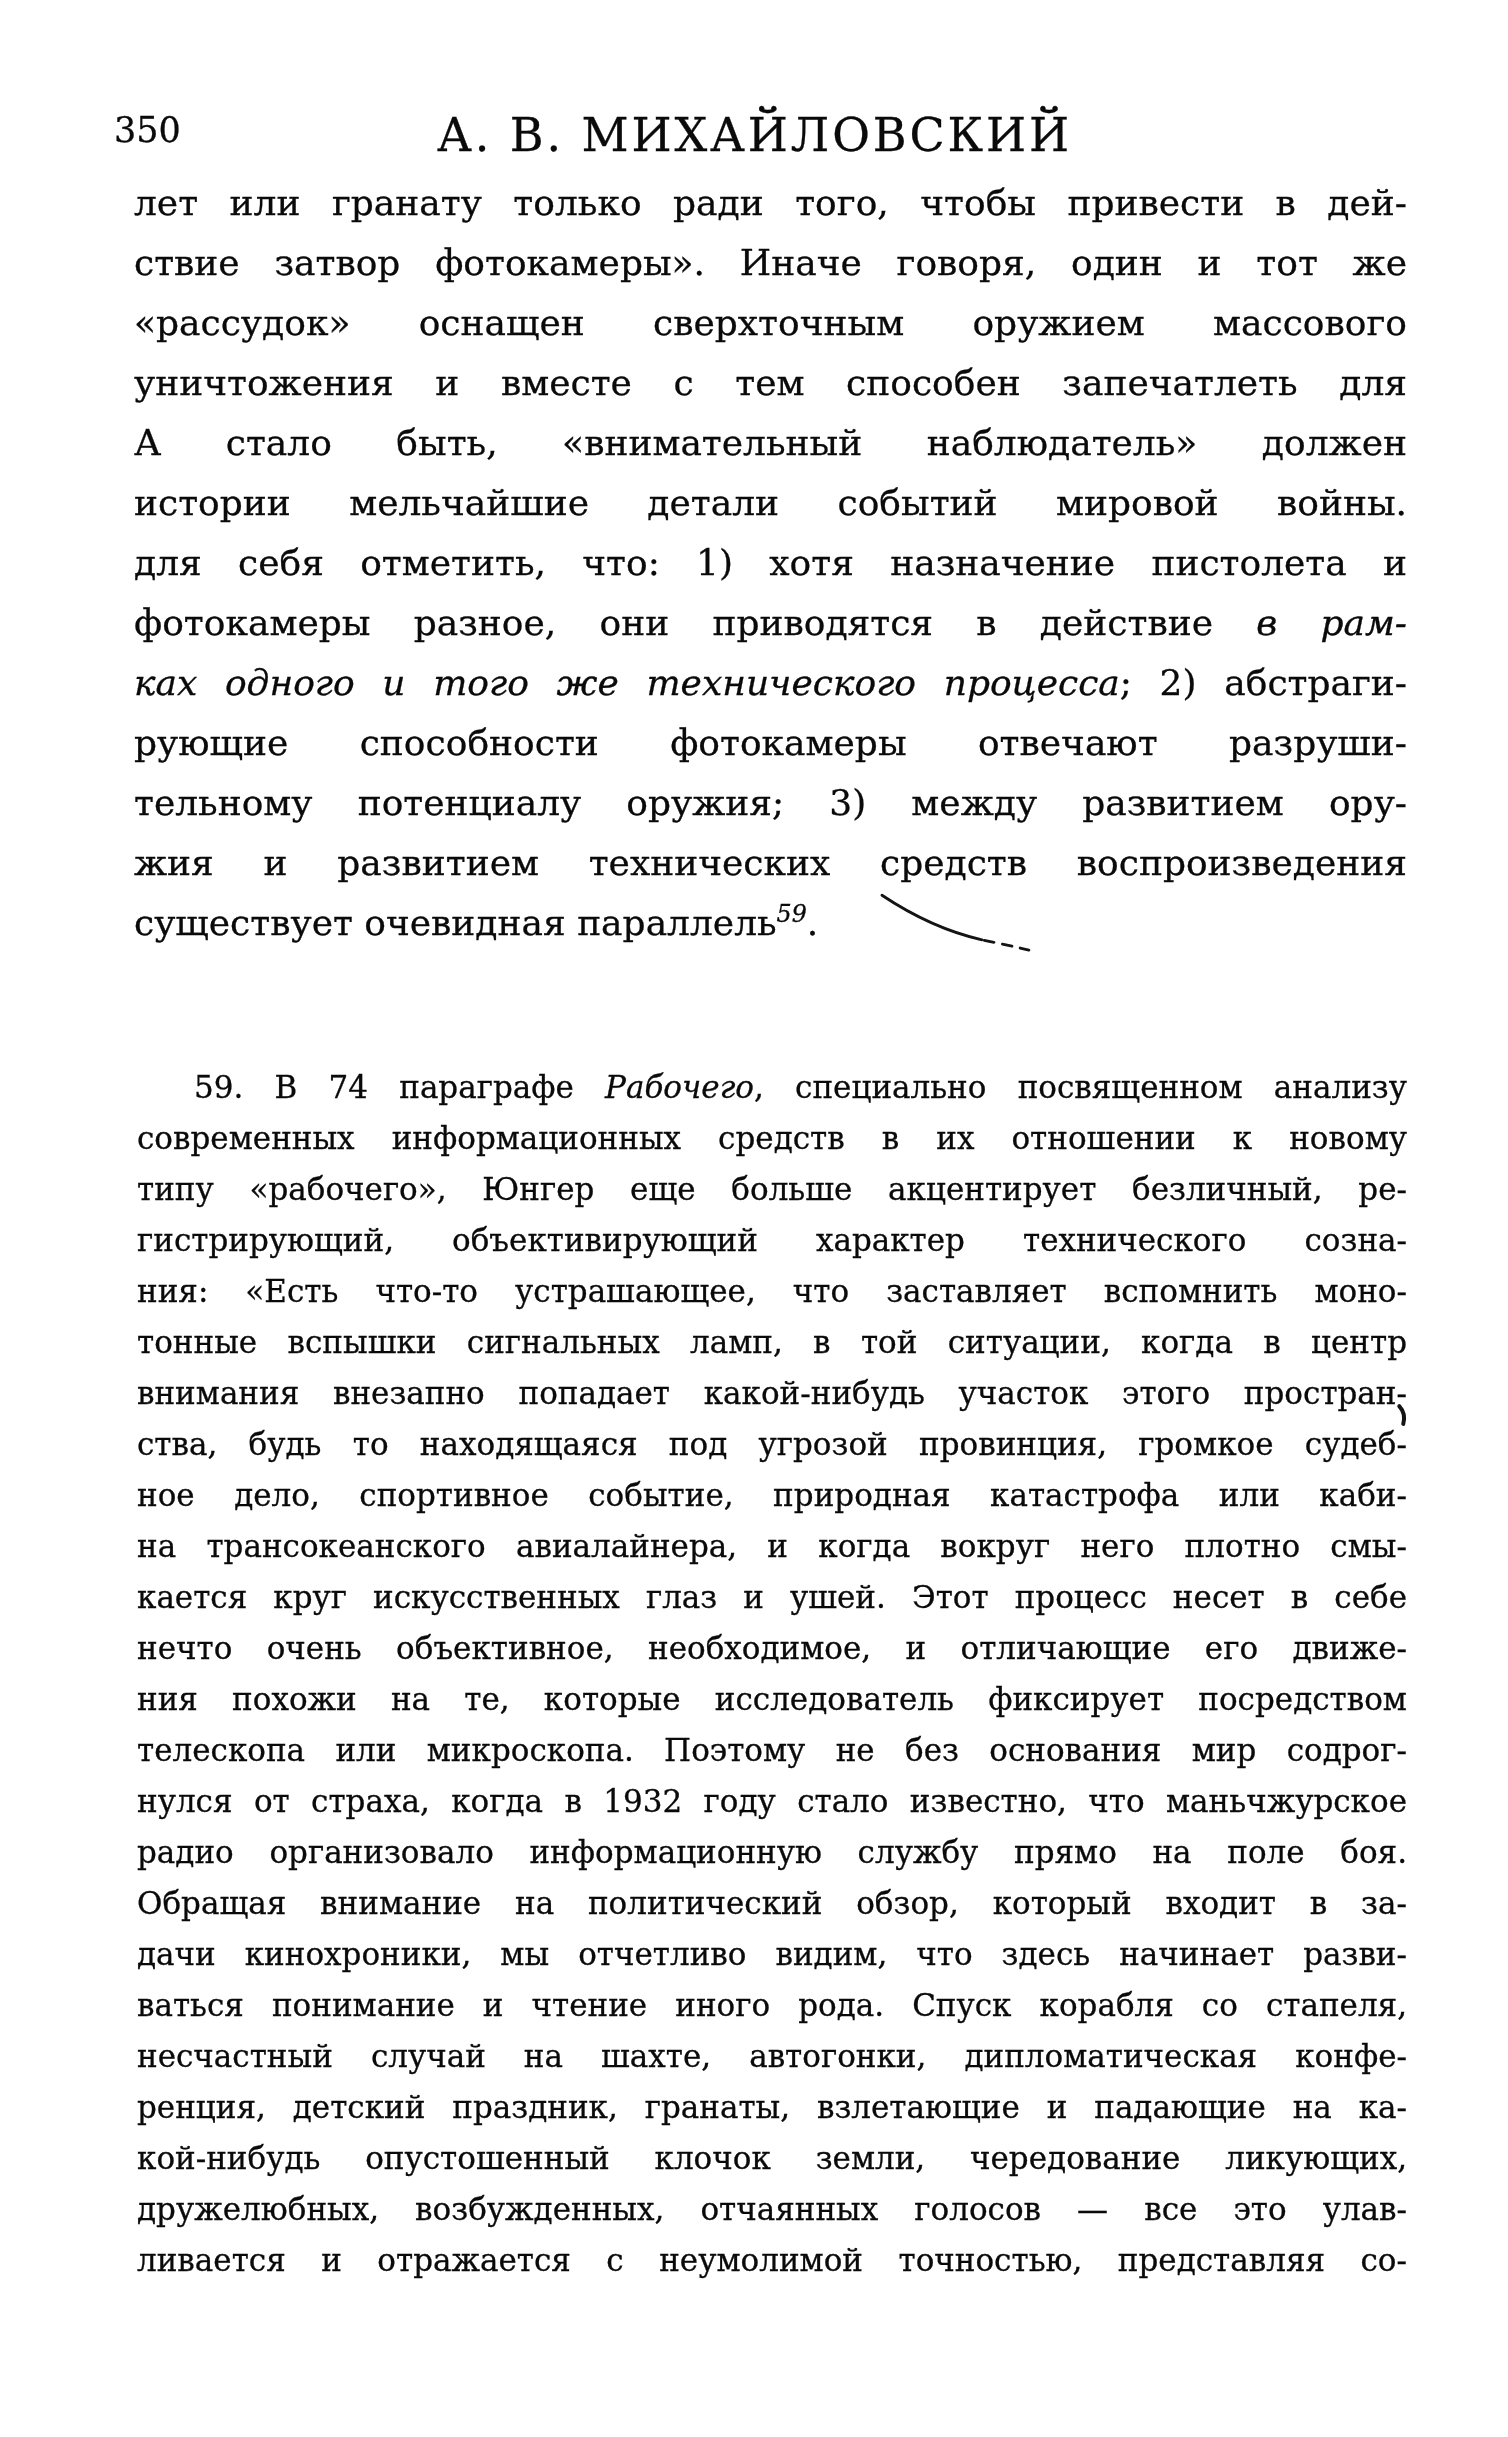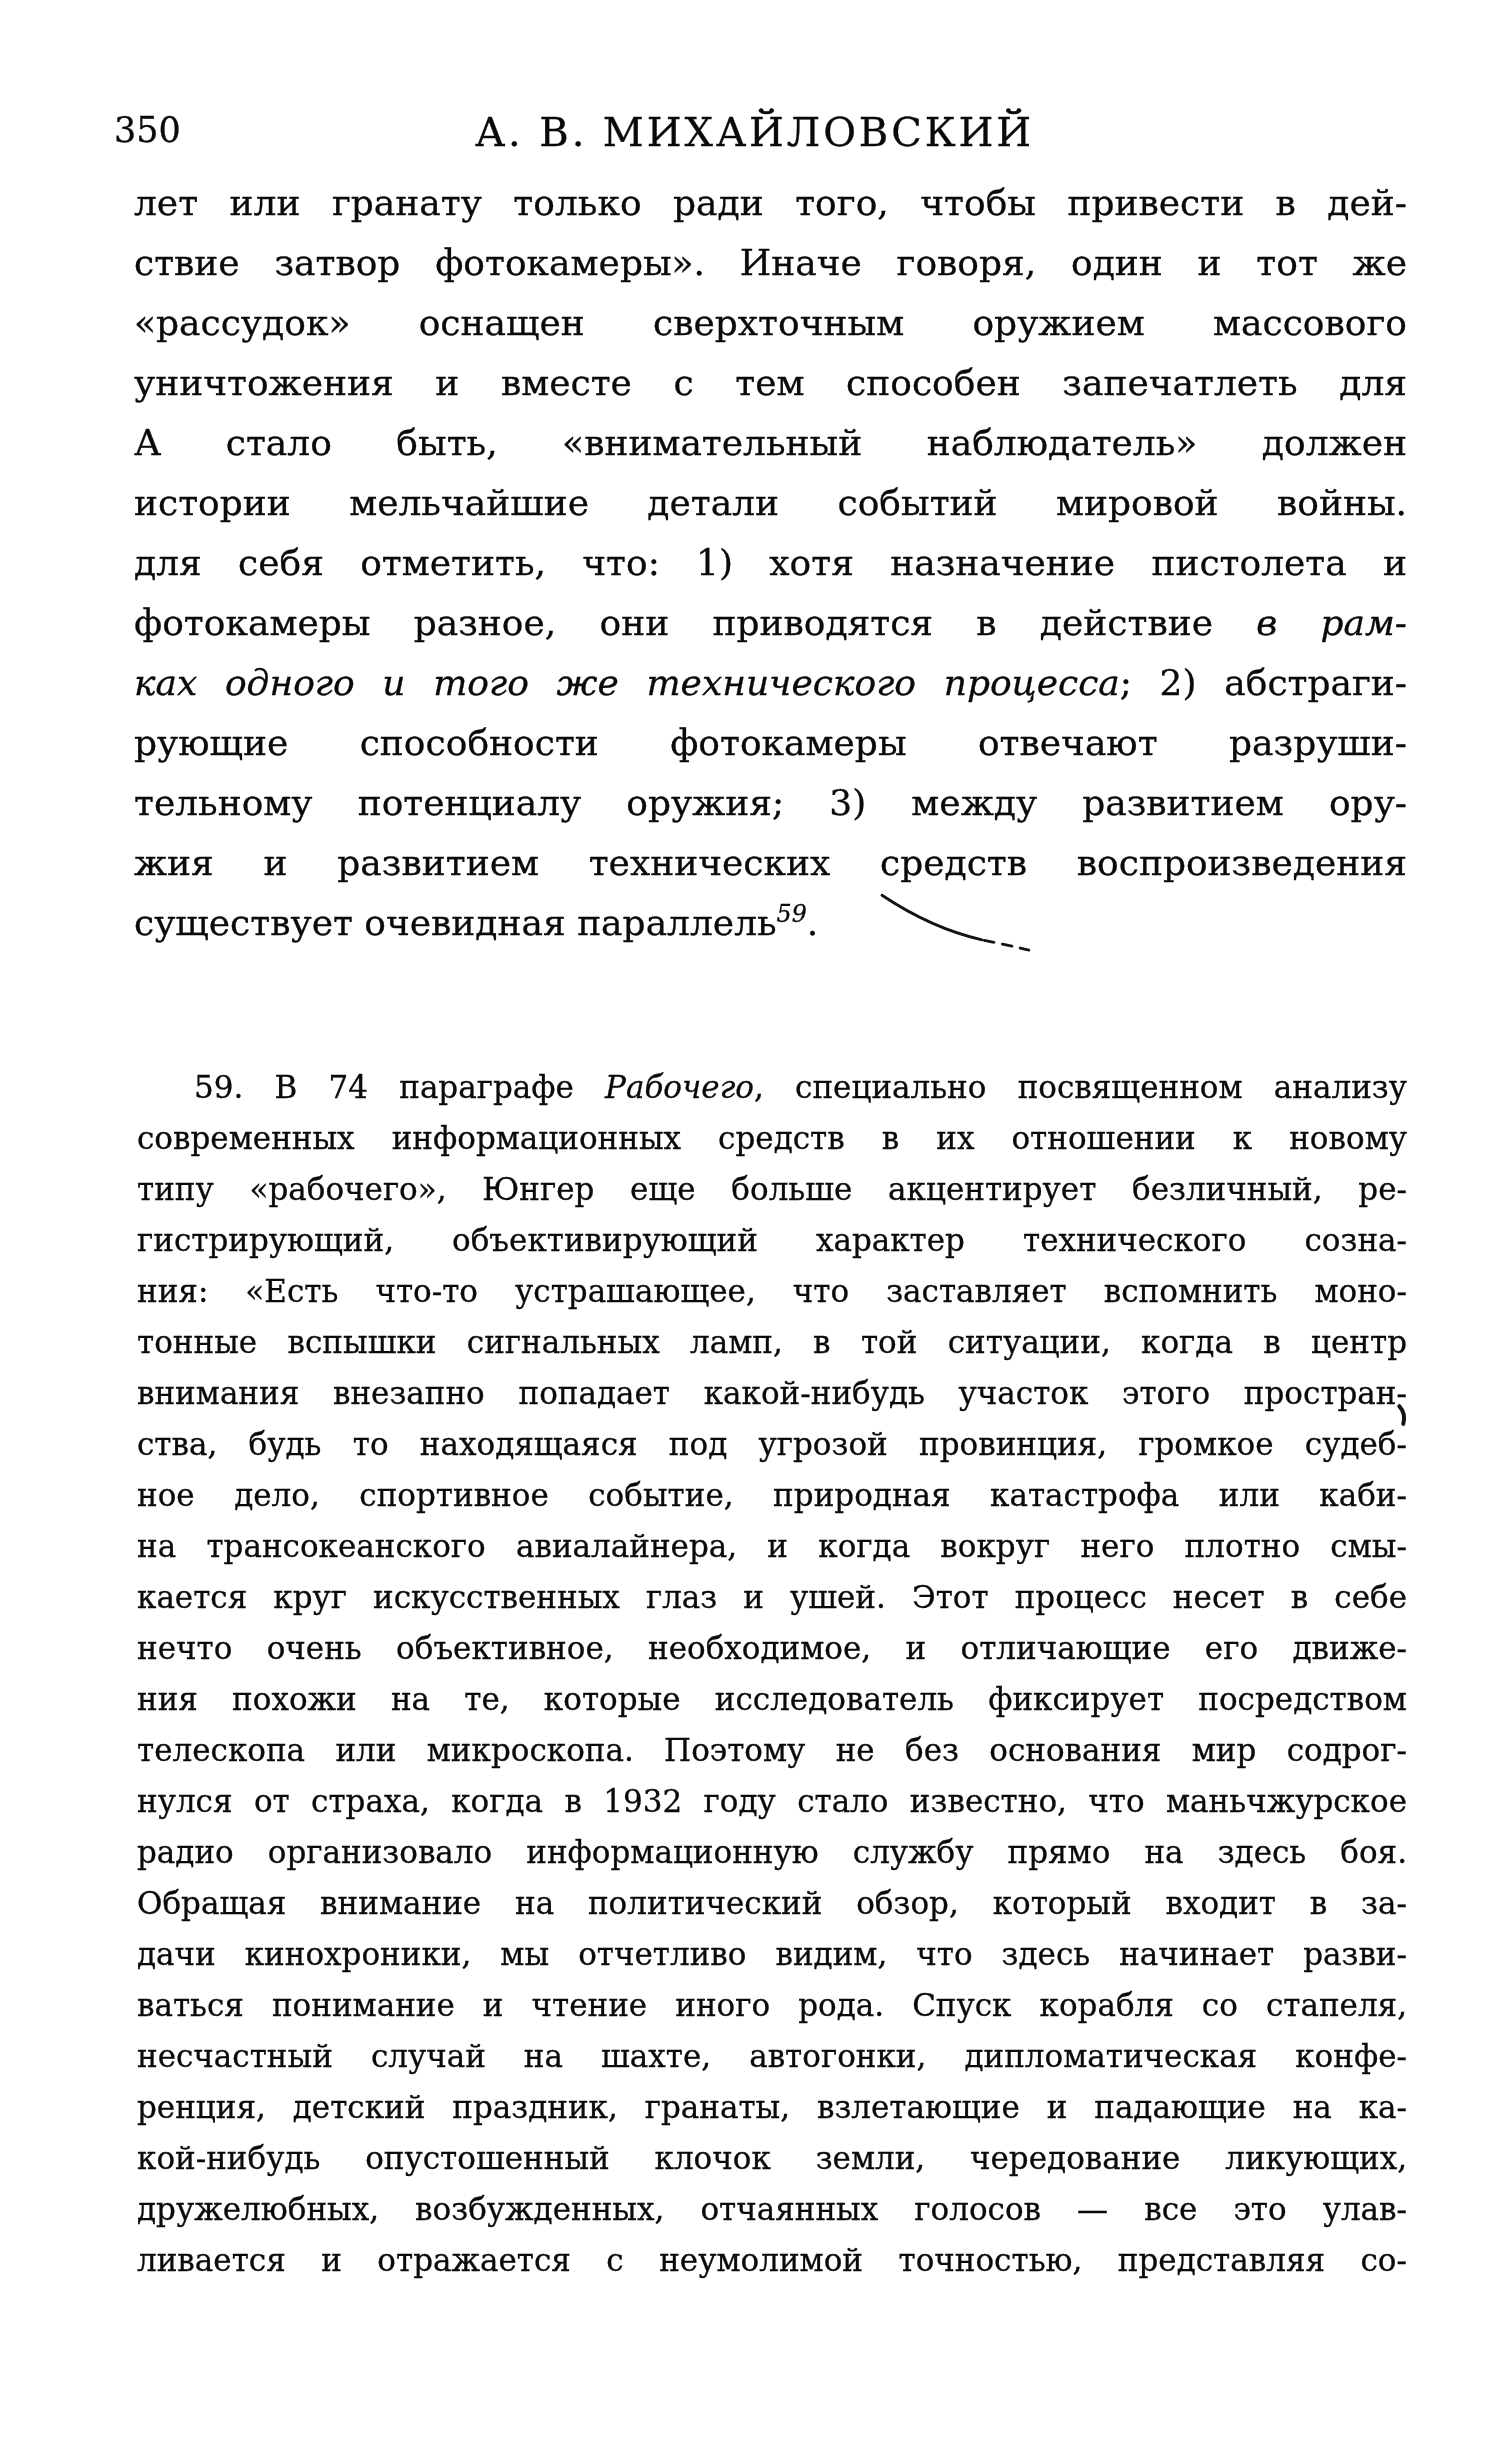--- a/index.html
+++ b/index.html
@@ -22,21 +22,21 @@
     font-size: 35px;
     line-height: 1;
     margin-left: 8px;
   }
   .running-header {
     position: absolute;
     left: 0;
     top: 112px;
     width: 1509px;
     text-align: center;
-    font-size: 40px;
+    font-size: 46px;
     letter-spacing: 2.9px;
     line-height: 1;
     -webkit-text-stroke: 0.3px #0a0a0a;
   }
   .page-number, .text-block {
     -webkit-text-stroke: 0.3px #0a0a0a;
   }
   .text-block {
     position: absolute;
     margin-left: 20px;
@@ -114,21 +114,21 @@
     <div class="tline"><span>тонные вспышки сигнальных ламп, в той ситуации, когда в центр</span></div>
     <div class="tline"><span>внимания внезапно попадает какой-нибудь участок этого простран-</span></div>
     <div class="tline"><span>ства, будь то находящаяся под угрозой провинция, громкое судеб-</span></div>
     <div class="tline"><span>ное дело, спортивное событие, природная катастрофа или каби-</span></div>
     <div class="tline"><span>на трансокеанского авиалайнера, и когда вокруг него плотно смы-</span></div>
     <div class="tline"><span>кается круг искусственных глаз и ушей. Этот процесс несет в себе</span></div>
     <div class="tline"><span>нечто очень объективное, необходимое, и отличающие его движе-</span></div>
     <div class="tline"><span>ния похожи на те, которые исследователь фиксирует посредством</span></div>
     <div class="tline"><span>телескопа или микроскопа. Поэтому не без основания мир содрог-</span></div>
     <div class="tline"><span>нулся от страха, когда в 1932 году стало известно, что маньчжурское</span></div>
-    <div class="tline"><span>радио организовало информационную службу прямо на здесь боя.</span></div>
+    <div class="tline"><span>радио организовало информационную службу прямо на поле боя.</span></div>
     <div class="tline"><span>Обращая внимание на политический обзор, который входит в за-</span></div>
     <div class="tline"><span>дачи кинохроники, мы отчетливо видим, что здесь начинает разви-</span></div>
     <div class="tline"><span>ваться понимание и чтение иного рода. Спуск корабля со стапеля,</span></div>
     <div class="tline"><span>несчастный случай на шахте, автогонки, дипломатическая конфе-</span></div>
     <div class="tline"><span>ренция, детский праздник, гранаты, взлетающие и падающие на ка-</span></div>
     <div class="tline"><span>кой-нибудь опустошенный клочок земли, чередование ликующих,</span></div>
     <div class="tline"><span>дружелюбных, возбужденных, отчаянных голосов — все это улав-</span></div>
     <div class="tline"><span>ливается и отражается с неумолимой точностью, представляя со-</span></div>
   </div>
 

